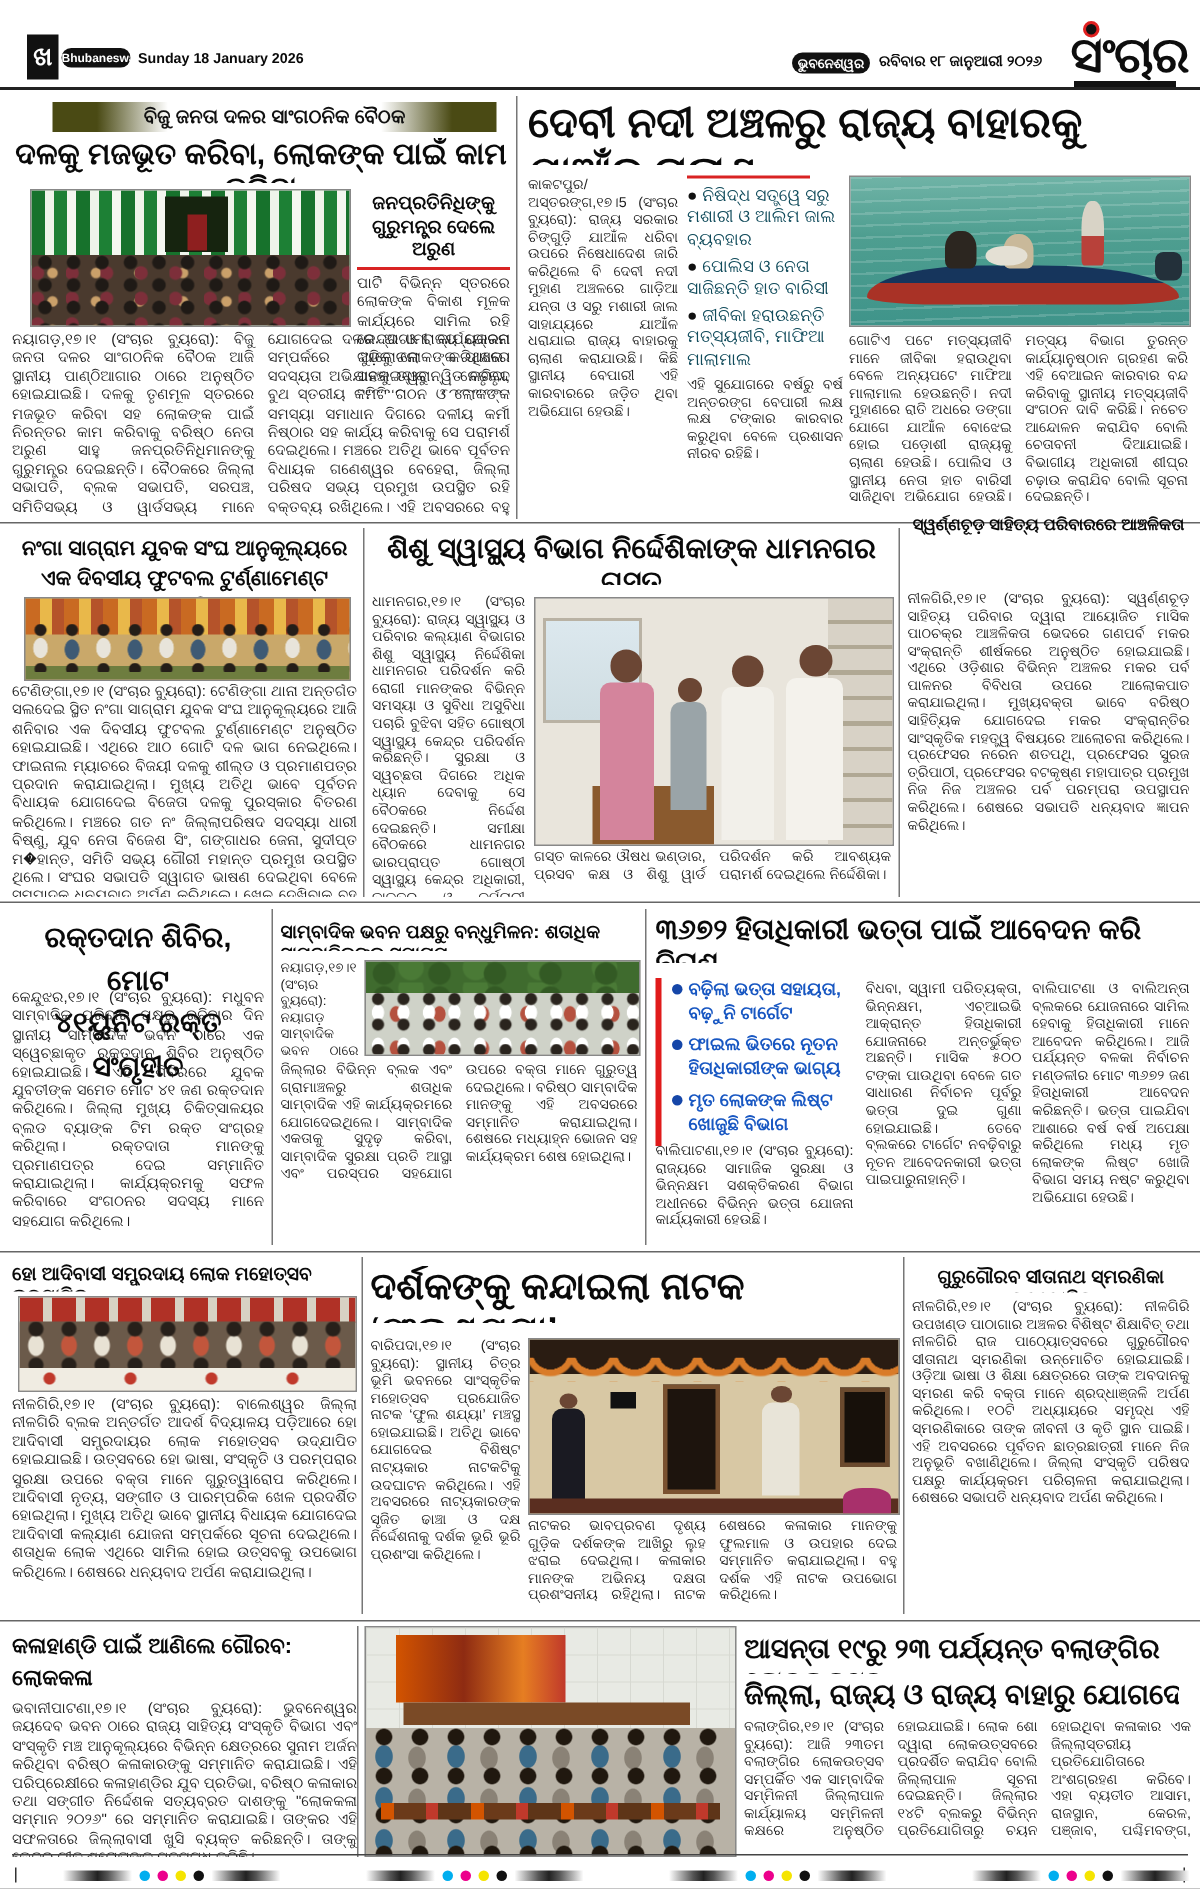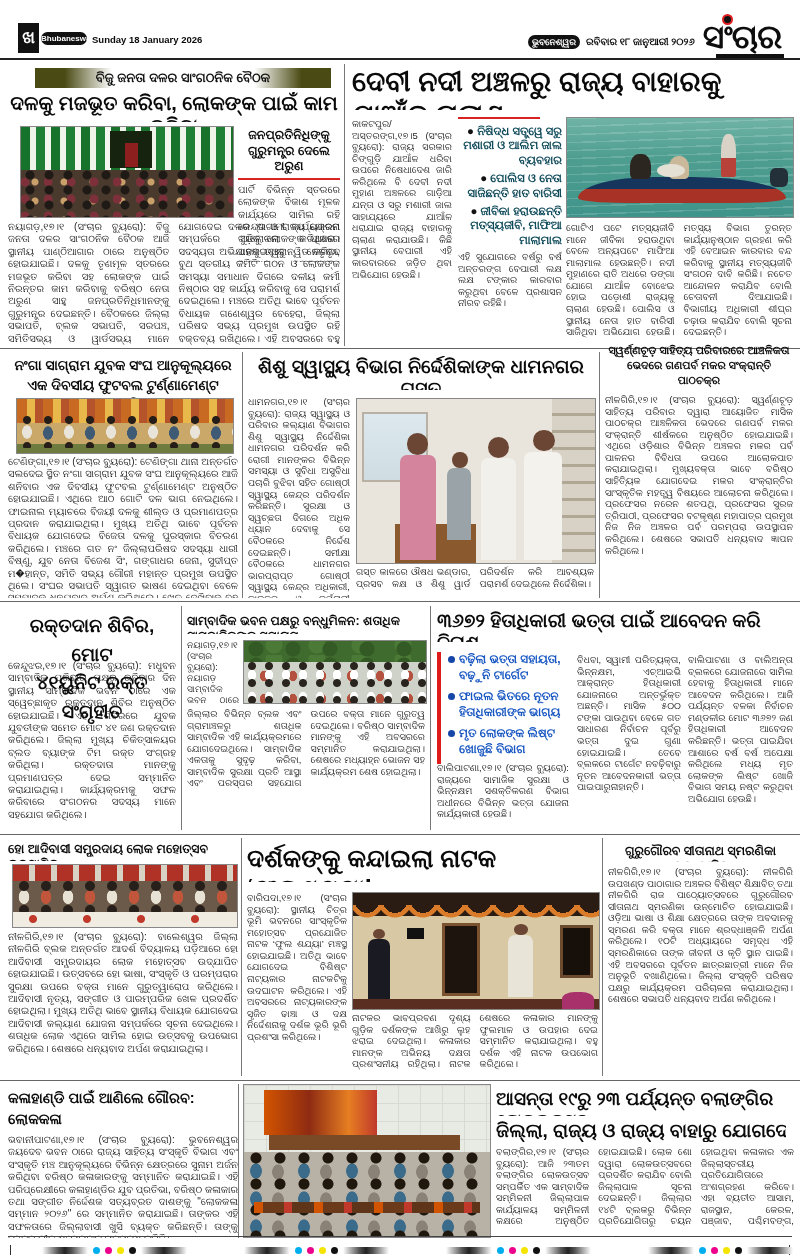--- a/index.html
+++ b/index.html
@@ -19,21 +19,21 @@
   .ed-box{background:#111;color:#fff;text-align:center;font-size:17px;font-weight:bold;line-height:30px;}
   .pill{background:#111;color:#fff;border-radius:8px;font-weight:bold;text-align:center;overflow:hidden;}
   .logo{font-size:33px;font-weight:bold;letter-spacing:-1px;color:#0d0d0d;}
   .logo-ring{width:7px;height:7px;border:2px solid #e02020;border-radius:50%;background:#111;}
   .logo-bar{background:#111;}
   
   .kicker{background:linear-gradient(90deg,#4a4a14 0 10%,#fff 26% 74%,#4a4a14 90% 100%);
           font-size:13px;font-weight:bold;text-align:center;color:#111;}
   .red-rule{border-top:2px solid #d92323;}
   
-  .blt1{font-size:11.5px;font-weight:bold;color:#0f4a5a;line-height:1.25;margin-bottom:4px;text-align:right;}
+  .blt1{font-size:11.5px;font-weight:normal;color:#0f4a5a;line-height:1.25;margin-bottom:4px;text-align:left;}
   .blt1 .dot{color:#111;}
   
   .blt3-wrap{border-left:4px solid #e01b1b;padding-left:7px;}
   .blt3{font-size:12px;font-weight:bold;color:#1857c2;line-height:1.3;margin-bottom:6px;position:relative;padding-left:11px;text-align:left;}
   .blt3::before{content:"";position:absolute;left:0;top:4px;width:7px;height:7px;border-radius:50%;background:#1546a8;}
   .subbar{background:linear-gradient(90deg,#000 0 70%,#b5b5b5 100%);height:15px;flex:1;margin-left:8px;margin-top:3px;}
   
   .photo{overflow:hidden;border:1px solid #888;}
   .photo *{position:absolute;}
   .person{border-radius:7px 7px 0 0;}
@@ -49,21 +49,21 @@
 <body>
 
 <div id="page">
 
   <div class="abs ed-box" style="left:18px;top:23px;width:21px;height:30px;"><span>ଖ</span></div>
   <div class="abs pill" style="left:41px;top:32px;width:46px;height:13px;font-size:8px;line-height:13px;"><span>Bhubaneswar</span></div>
   <div class="abs hl" style="left:92px;top:34px;width:120px;font-size:9.5px;"><span>Sunday 18 January 2026</span></div>
 
   <div class="abs pill" style="left:528px;top:35px;width:52px;height:14px;font-size:9px;line-height:14px;"><span>ଭୁବନେଶ୍ୱର</span></div>
   <div class="abs hl" style="left:586px;top:36px;width:110px;font-size:10px;"><span>ରବିବାର ୧୮ ଜାନୁଆରୀ ୨୦୨୬</span></div>
-  <div class="abs logo" style="left:692px;top:18px;width:100px;text-align:center;"><span>ସଂଚାର</span></div>
+  <div class="abs logo" style="left:692px;top:18px;width:100px;text-align:right;"><span>ସଂଚାର</span></div>
   <div class="abs logo-ring" style="left:722px;top:14px;"></div>
   <div class="abs logo-bar" style="left:716px;top:54px;width:68px;height:6px;"></div>
 
   <div class="abs hrule2" style="left:0;top:58px;width:800px;"></div>
 
   <div class="abs kicker" style="left:35px;top:68px;width:296px;height:20px;line-height:20px;text-align:center;"><span>ବିଜୁ ଜନତା ଦଳର ସାଂଗଠନିକ ବୈଠକ</span></div>
   <div class="abs hl center" style="left:8px;top:92px;width:332px;height:30px;font-size:20px;"><span>ଦଳକୁ ମଜଭୂତ କରିବା, ଲୋକଙ୍କ ପାଇଁ କାମ କରିବା</span></div>
 
   <div class="abs photo" style="left:20px;top:126px;width:212px;height:90px;background:#cfe0cc;">
     <div style="left:0;top:0;right:0;height:56%;background:repeating-linear-gradient(90deg,#17722c 0 9px,#eef4ea 9px 15px,#1d8035 15px 24px,#f4f7f0 24px 30px);"></div>
@@ -135,21 +135,20 @@
     <div class="head" style="left:55%;bottom:64%;width:9%;height:13%;"></div>
     <div class="person" style="left:70%;bottom:2%;width:16%;height:66%;background:#f4f2ec;"></div>
     <div class="head" style="left:74%;bottom:68%;width:9%;height:13%;"></div>
   </div>
   <div class="abs body-sm cols2" style="left:356px;top:566px;width:238px;height:32px;"><span>ଗସ୍ତ କାଳରେ ଔଷଧ ଭଣ୍ଡାର, ପ୍ରସବ କକ୍ଷ ଓ ଶିଶୁ ୱାର୍ଡ ପରିଦର୍ଶନ କରି ଆବଶ୍ୟକ ପରାମର୍ଶ ଦେଇଥିଲେ ନିର୍ଦ୍ଦେଶିକା।</span></div>
 
   <div class="abs vrule" style="left:599px;top:352px;height:246px;"></div>
 
   <div class="abs hl center" style="left:605px;top:343px;width:188px;font-size:11px;line-height:1.35;">
     <div>ସ୍ୱର୍ଣ୍ଣଚୂଡ଼ ସାହିତ୍ୟ ପରିବାରରେ ଆଞ୍ଚଳିକତା</div>
-    <div>ଭେଦରେ ଗଣପର୍ବ ମକର ସଂକ୍ରାନ୍ତି ପାଠଚକ୍ର</div>
   </div>
   <div class="abs body-sm" style="left:605px;top:394px;width:188px;height:204px;"><span>ନୀଳଗିରି,୧୭।୧ (ସଂଚାର ବ୍ୟୁରୋ): ସ୍ୱର୍ଣ୍ଣଚୂଡ଼ ସାହିତ୍ୟ ପରିବାର ଦ୍ୱାରା ଆୟୋଜିତ ମାସିକ ପାଠଚକ୍ର ଆଞ୍ଚଳିକତା ଭେଦରେ ଗଣପର୍ବ ମକର ସଂକ୍ରାନ୍ତି ଶୀର୍ଷକରେ ଅନୁଷ୍ଠିତ ହୋଇଯାଇଛି। ଏଥିରେ ଓଡ଼ିଶାର ବିଭିନ୍ନ ଅଞ୍ଚଳର ମକର ପର୍ବ ପାଳନର ବିବିଧତା ଉପରେ ଆଲୋକପାତ କରାଯାଇଥିଲା। ମୁଖ୍ୟବକ୍ତା ଭାବେ ବରିଷ୍ଠ ସାହିତ୍ୟିକ ଯୋଗଦେଇ ମକର ସଂକ୍ରାନ୍ତିର ସାଂସ୍କୃତିକ ମହତ୍ତ୍ୱ ବିଷୟରେ ଆଲୋଚନା କରିଥିଲେ। ପ୍ରଫେସର ନରେନ ଶତପଥି, ପ୍ରଫେସର ସୁରଜ ତ୍ରିପାଠୀ, ପ୍ରଫେସର ବଟକୃଷ୍ଣ ମହାପାତ୍ର ପ୍ରମୁଖ ନିଜ ନିଜ ଅଞ୍ଚଳର ପର୍ବ ପରମ୍ପରା ଉପସ୍ଥାପନ କରିଥିଲେ। ଶେଷରେ ସଭାପତି ଧନ୍ୟବାଦ ଜ୍ଞାପନ କରିଥିଲେ।</span></div>
 
   <div class="abs hrule" style="left:0;top:601px;width:800px;"></div>
 
   <div class="abs hl center" style="left:8px;top:612px;width:168px;font-size:19px;line-height:1.5;">
     <div>ରକ୍ତଦାନ ଶିବିର, ମୋଟ</div>
     <div>୪୧ୟୁନିଟ ରକ୍ତ ସଂଗୃହୀତ</div>
   </div>
   <div class="abs body-txt" style="left:8px;top:660px;width:168px;height:170px;"><span>କେନ୍ଦୁଝର,୧୭।୧ (ସଂଚାର ବ୍ୟୁରୋ): ମଧୁବନ ସାମ୍ବାଦିକ ପରିବାର ପକ୍ଷରୁ ରବିବାର ଦିନ ସ୍ଥାନୀୟ ସାମ୍ବାଦିକ ଭବନ ଠାରେ ଏକ ସ୍ୱେଚ୍ଛାକୃତ ରକ୍ତଦାନ ଶିବିର ଅନୁଷ୍ଠିତ ହୋଇଯାଇଛି। ଏହି ଶିବିରରେ ଯୁବକ ଯୁବତୀଙ୍କ ସମେତ ମୋଟ ୪୧ ଜଣ ରକ୍ତଦାନ କରିଥିଲେ। ଜିଲ୍ଲା ମୁଖ୍ୟ ଚିକିତ୍ସାଳୟର ବ୍ଲଡ ବ୍ୟାଙ୍କ ଟିମ ରକ୍ତ ସଂଗ୍ରହ କରିଥିଲା। ରକ୍ତଦାତା ମାନଙ୍କୁ ପ୍ରମାଣପତ୍ର ଦେଇ ସମ୍ମାନିତ କରାଯାଇଥିଲା। କାର୍ଯ୍ୟକ୍ରମକୁ ସଫଳ କରିବାରେ ସଂଗଠନର ସଦସ୍ୟ ମାନେ ସହଯୋଗ କରିଥିଲେ।</span></div>

